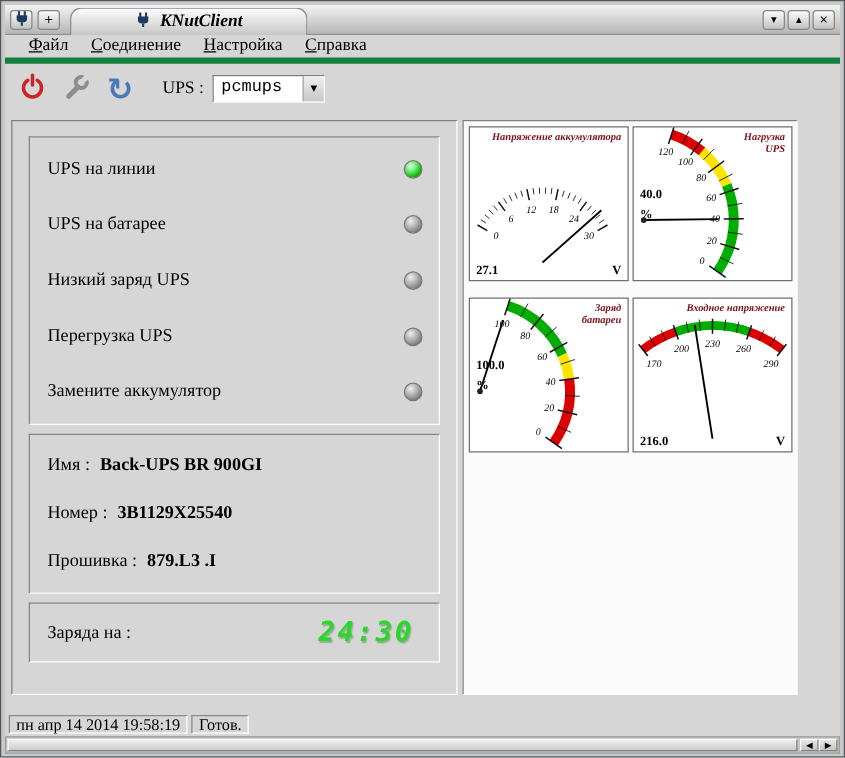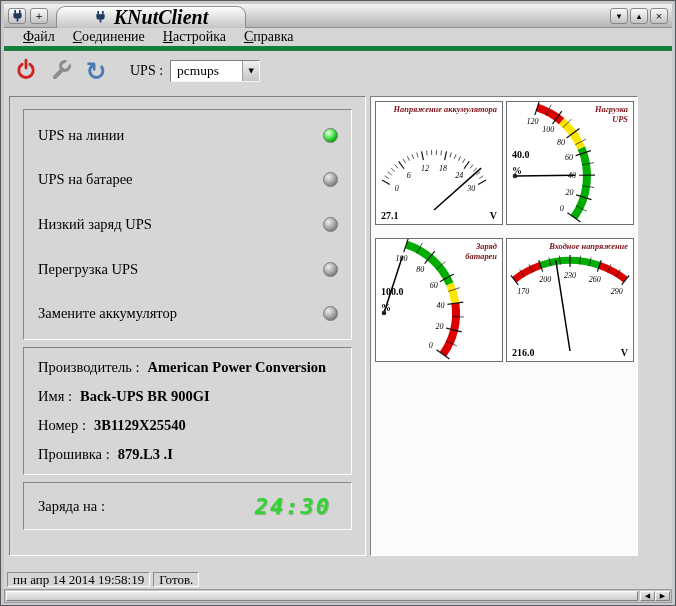--- a/index.html
+++ b/index.html
@@ -9,35 +9,35 @@
 
   
   .titlebar{position:absolute;left:3px;top:3px;right:3px;height:24px;
             background:linear-gradient(#f3f3f3,#b6b6b6);border-bottom:1px solid #8e8e8e;}
   .tb-btn{position:absolute;top:4px;width:18px;height:16px;border:1px solid #878787;border-radius:3px;
           background:linear-gradient(#fbfbfb,#c2c2c2);display:flex;align-items:center;justify-content:center;
           font-family:"DejaVu Sans",sans-serif;font-size:9px;line-height:1;cursor:default;}
   .title-tab{position:absolute;left:52px;top:2px;width:190px;height:22px;border:1px solid #8e8e8e;border-bottom:none;
              border-radius:9px 9px 0 0;background:linear-gradient(#fdfdfd,#c6c6c6);
              display:flex;align-items:center;justify-content:center;gap:7px;}
-  .title-text{font-size:20px;font-weight:bold;font-style:italic;}
+  .title-text{font-size:14px;font-weight:bold;font-style:italic;}
 
   
   .menubar{position:absolute;left:3px;top:27px;right:3px;height:23px;display:flex;align-items:center;
            padding-left:10px;border-bottom:5px solid #15803d;}
   .menu-item{padding:2px 9px;font-size:14px;}
 
   
   .toolbar{position:absolute;left:3px;top:50px;right:3px;height:40px;display:flex;align-items:center;padding-left:7px;}
   .tool-btn{width:30px;height:30px;display:flex;align-items:center;justify-content:center;margin-right:5px;}
   .refresh-glyph{font-family:"DejaVu Sans",sans-serif;font-size:25px;font-weight:bold;color:#4a79b8;line-height:1;}
   .ups-label{margin-left:14px;font-size:14px;}
   .combo{margin-left:7px;width:90px;height:22px;display:flex;background:#ffffff;
          border:1px solid;border-color:#7f7f7f #f6f6f6 #f6f6f6 #7f7f7f;}
-  .combo-text{flex:1;font-size:13.5px;padding:2px 0 0 6px;}
+  .combo-text{flex:1;font-size:13.5px;padding:2px 0 0 6px;font-family:Liberation Mono, monospace;}
   .combo-arrow{width:17px;border-left:1px solid #9b9b9b;background:linear-gradient(#f0f0f0,#c6c6c6);
                display:flex;align-items:center;justify-content:center;
                font-family:"DejaVu Sans",sans-serif;font-size:7px;}
 
   
   .left-panel{position:absolute;left:8px;top:95px;width:357px;height:460px;padding:12px 13px;
               border:1px solid;border-color:#7f7f7f #ffffff #ffffff #7f7f7f;}
   .box{border:1px solid;border-color:#858585 #fcfcfc #fcfcfc #858585;background:#d6d6d6;}
   #status-box{height:231px;display:flex;flex-direction:column;justify-content:space-around;padding:3px 0;}
   .status-row{display:flex;align-items:center;padding:0 13px 0 14px;justify-content:center;}
@@ -163,21 +163,20 @@
         <div class="status-row">
           <span class="status-label">Перегрузка UPS</span>
           <span class="led off"></span>
         </div>
         <div class="status-row">
           <span class="status-label">Замените аккумулятор</span>
           <span class="led off"></span>
         </div>
       </div>
     <div class="box" id="info-box">
-        <div class="info-row"><span>Производитель :</span><span class="info-value">American Power Conversion</span></div>
         <div class="info-row"><span>Имя :</span><span class="info-value">Back-UPS BR 900GI</span></div>
         <div class="info-row"><span>Номер :</span><span class="info-value">3B1129X25540</span></div>
         <div class="info-row"><span>Прошивка :</span><span class="info-value">879.L3 .I</span></div>
       </div>
     <div class="box" id="charge-box">
       <span class="charge-label">Заряда на :</span>
       <span class="lcd">24:30</span>
     </div>
   </div>
 

